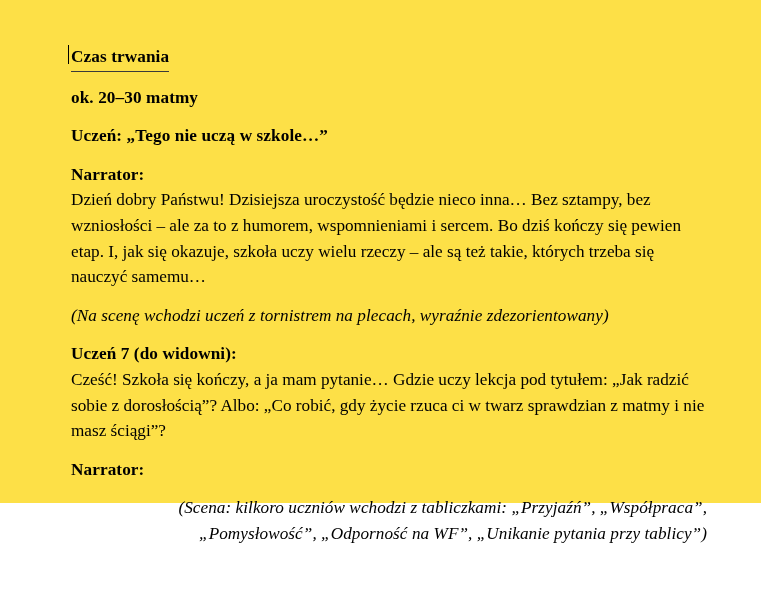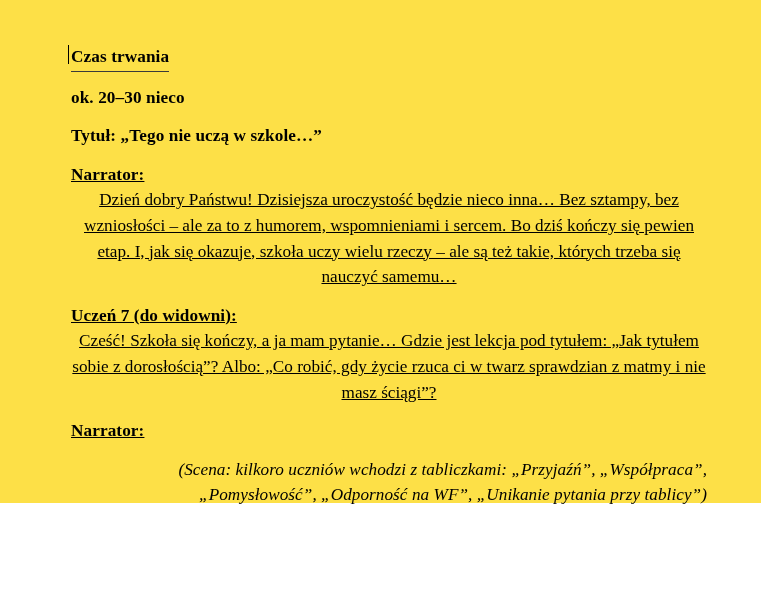--- a/index.html
+++ b/index.html
@@ -43,31 +43,30 @@
   }
   .block:last-child { margin-bottom: 0; text-align: right; }
 
   .heading {
     font-weight: bold;
     letter-spacing: 0.1px;
   }
 
   .speech {
     margin-bottom: 13px;
-    text-decoration: underline;
   }
   .speech .spk {
     display: block;
     font-weight: bold;
     letter-spacing: 0.1px;
   }
   .speech .line {
     display: block;
     font-weight: normal;
-    text-align: center;
+    text-align: left;
   }
 
   .stage {
     font-style: italic;
     letter-spacing: 0.05px;
   }
 
   
   .sp {
     position: relative;
@@ -114,35 +113,36 @@
 <div id="page">
 
   <div id="doc-body">
 
     <p class="block heading" style="position:relative;">
       <span id="caret"></span>
       <span class="ruled"><span class="sp">Czas</span><span> </span><span class="sp">trwania</span></span>
     </p>
 
     <p class="block heading">
-      <span class="nowrap">ok. 20–30 </span><span class="sp">nieco</span>
+      <span class="nowrap">ok. 20–30 </span><span class="sp">matmy</span>
     </p>
 
-    <p class="block heading">Tytuł: „Tego nie uczą w szkole…”</p>
+    <p class="block heading">Uczeń: „Tego nie uczą w szkole…”</p>
 
 
     <div class="block speech">
       <span class="spk">Narrator:</span>
       <span class="line">Dzień dobry Państwu! Dzisiejsza uroczystość będzie nieco inna… Bez sztampy, bez wzniosłości – ale za to z humorem, wspomnieniami i sercem. Bo dziś kończy się pewien etap. I, jak się okazuje, szkoła uczy wielu rzeczy – ale są też takie, których trzeba się nauczyć samemu…</span>
     </div>
 
+    <p class="block stage">(Na scenę wchodzi uczeń z tornistrem na plecach, wyraźnie zdezorientowany)</p>
 
     <div class="block speech">
       <span class="spk">Uczeń 7 (do widowni):</span>
-      <span class="line">Cześć! Szkoła się kończy, a ja mam pytanie… Gdzie jest lekcja pod tytułem: „Jak tytułem sobie z dorosłością”? Albo: „Co robić, gdy życie rzuca ci w twarz sprawdzian z matmy i nie masz ściągi”?</span>
+      <span class="line">Cześć! Szkoła się kończy, a ja mam pytanie… Gdzie uczy lekcja pod tytułem: „Jak radzić sobie z dorosłością”? Albo: „Co robić, gdy życie rzuca ci w twarz sprawdzian z matmy i nie masz ściągi”?</span>
     </div>
 
     <div class="block speech">
       <span class="spk">Narrator:</span>
     </div>
 
     <p class="block stage">(Scena: kilkoro uczniów wchodzi z tabliczkami: „Przyjaźń”, „Współpraca”, „Pomysłowość”, „Odporność na WF”, „Unikanie pytania przy tablicy”)</p>
 
   </div>
 </div>

